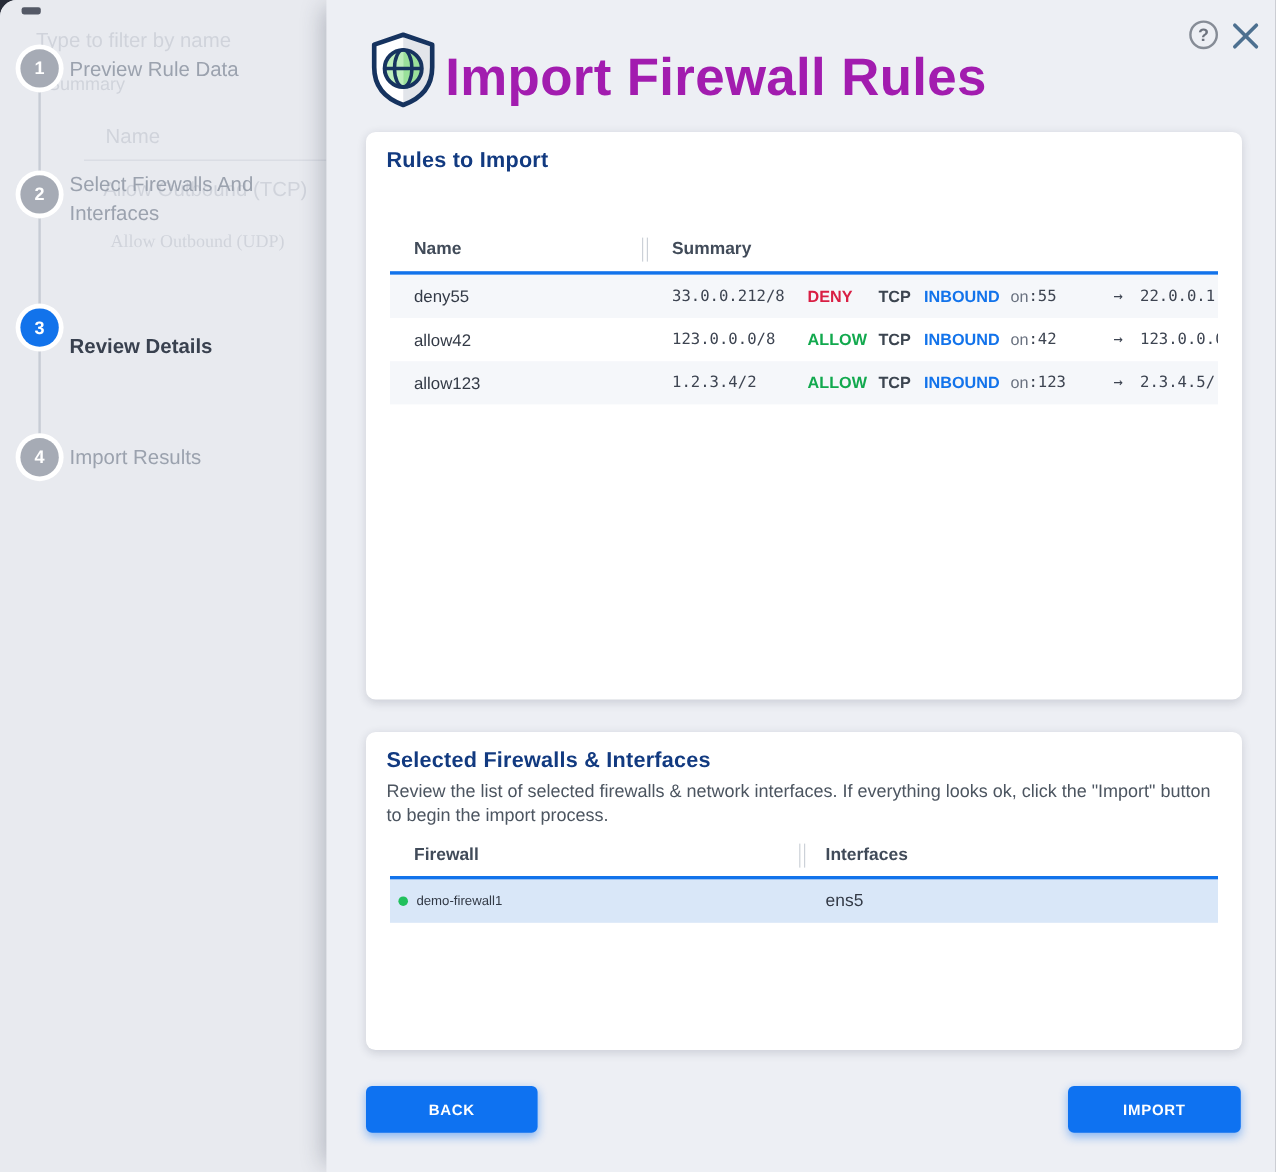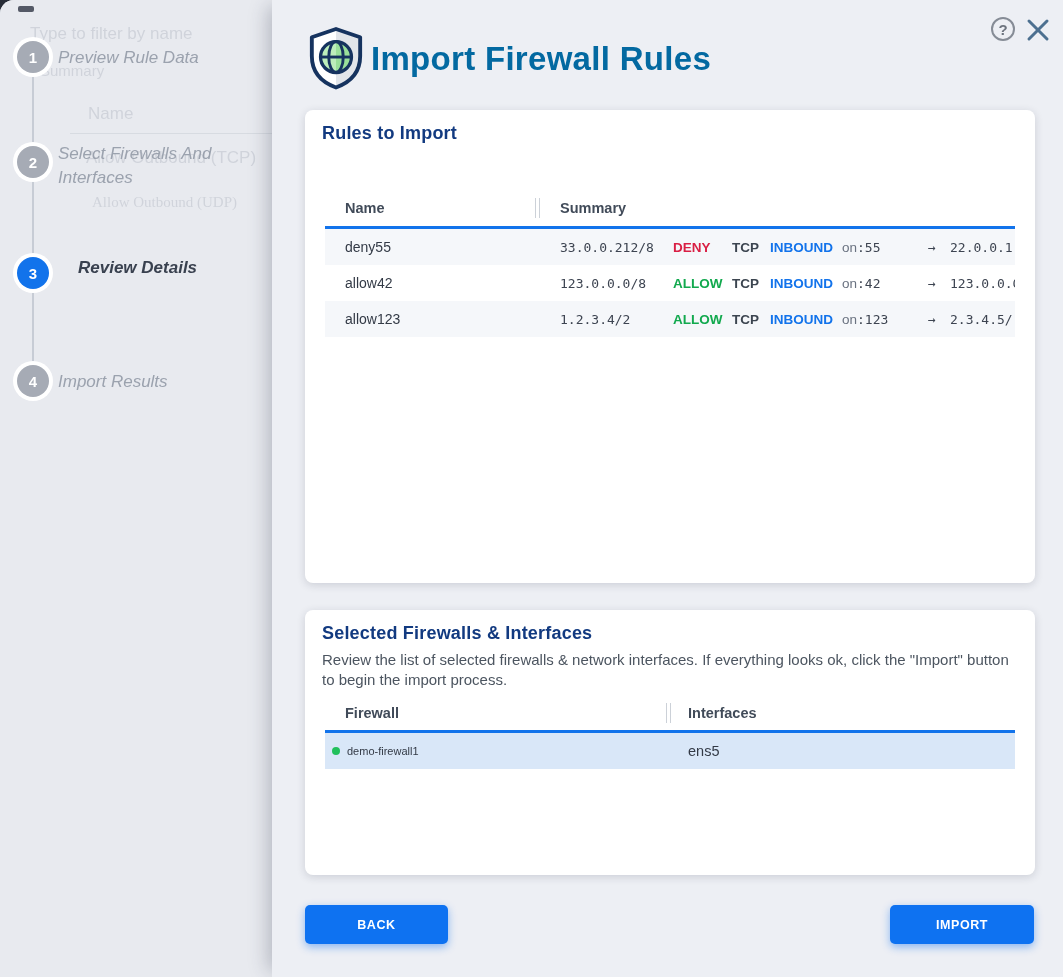--- a/index.html
+++ b/index.html
@@ -9,29 +9,29 @@
   
   .stepper-panel{position:absolute;left:0;top:0;width:272px;height:853px;background:#e8eaef;}
   .ghost{position:absolute;color:#9aa1ae;opacity:.30;white-space:nowrap;}
   .ghost-line{position:absolute;left:70px;top:133px;width:202px;height:1px;background:#c9ced6;opacity:.55;}
   .ghost-dash{position:absolute;left:18px;top:6px;width:16px;height:6px;background:#39404d;border-radius:2px;opacity:.85;}
   .step-line{position:absolute;left:32px;top:57px;width:2px;height:326px;background:#c7ccd5;}
   .step-circle{position:absolute;left:17px;width:32px;height:32px;border-radius:50%;background:#a6abb5;
     box-shadow:0 0 0 4px #ffffff;color:#fff;font-size:15px;font-weight:700;
     display:flex;align-items:center;justify-content:center;}
   .step-circle.active{background:#1273eb;}
-  .step-label{position:absolute;left:58px;width:195px;font-size:17px;line-height:24px;color:#9ba2ae;font-style:italic;}
+  .step-label{position:absolute;left:58px;width:195px;font-size:17px;line-height:24px;color:#9ba2ae;}
   .step-label.active{color:#39414f;font-weight:600;}
 
   
   .main-panel{position:absolute;left:272px;top:0;width:791px;height:977px;background:#edeff4;
     box-shadow:-10px 0 18px -6px rgba(45,55,75,.28);}
 
   .app-icon{position:absolute;left:307px;top:24px;width:58px;height:68px;}
-  .page-title{position:absolute;left:371px;top:40px;font-size:33px;font-weight:800;color:#0369a1;letter-spacing:.3px;text-align:right;}
+  .page-title{position:absolute;left:371px;top:40px;font-size:44px;font-weight:800;color:#a21caf;letter-spacing:.3px;text-align:right;}
 
   .help-btn{position:absolute;left:991px;top:17px;width:24px;height:24px;border:2px solid #868c96;border-radius:50%;
     color:#6d737e;font-size:15px;font-weight:700;display:flex;align-items:center;justify-content:center;cursor:pointer;box-sizing:border-box;}
   .close-btn{position:absolute;left:1025px;top:17px;width:26px;height:26px;cursor:pointer;}
 
   .card{position:absolute;left:305px;width:730px;background:#ffffff;border-radius:8px;
     box-shadow:0 2px 8px rgba(30,40,60,.16);}
   .card.rules{top:110px;height:473px;}
   .card.firewalls{top:610px;height:265px;}
   .card-title{position:absolute;left:17px;top:13px;font-size:18px;font-weight:800;color:#123a80;letter-spacing:.2px;}
@@ -88,21 +88,21 @@
 
     <div class="step-line"></div>
 
     <div class="step-circle" style="top:41px;">1</div>
     <div class="step-label" style="top:46px;">Preview Rule Data</div>
 
     <div class="step-circle" style="top:146px;">2</div>
     <div class="step-label" style="top:142px;width:170px;">Select Firewalls And Interfaces</div>
 
     <div class="step-circle active" style="top:257px;">3</div>
-    <div class="step-label active" style="top:256px;margin-left:20px;">Review Details</div>
+    <div class="step-label active" style="top:277px;">Review Details</div>
 
     <div class="step-circle" style="top:365px;">4</div>
     <div class="step-label" style="top:370px;">Import Results</div>
   </div>
 
   <div class="main-panel"></div>
 
   <svg class="app-icon" viewBox="0 0 60 68">
     <path d="M30 4 L55 12.5 V32 C55 50 44 59.5 30 64.5 L30 4 Z" fill="#e2e5ea"></path>
     <path d="M30 4 L5 12.5 V32 C5 50 16 59.5 30 64.5 L30 4 Z" fill="#ffffff"></path>

